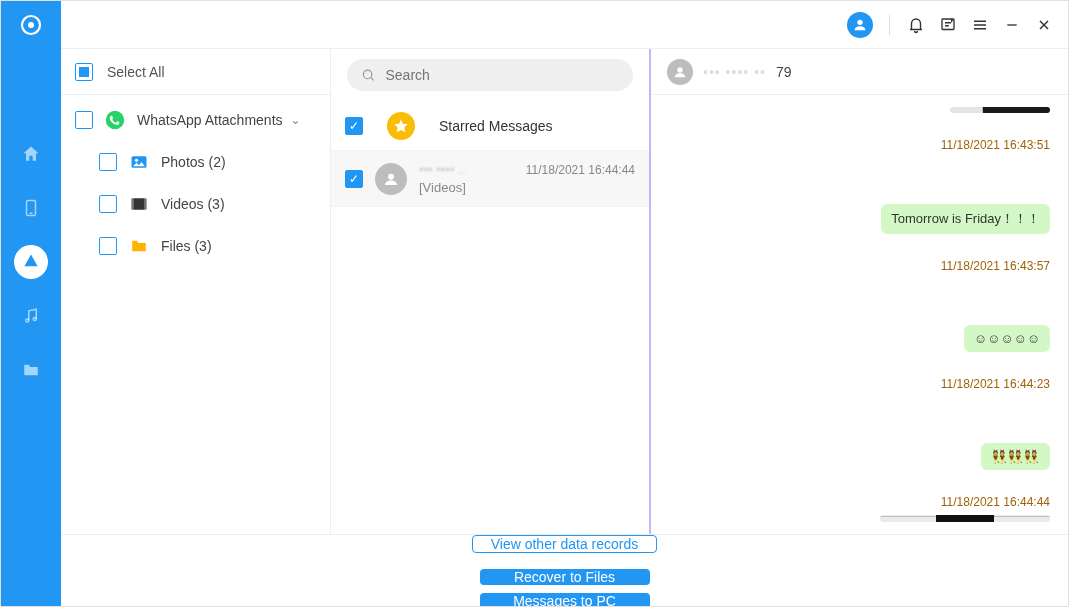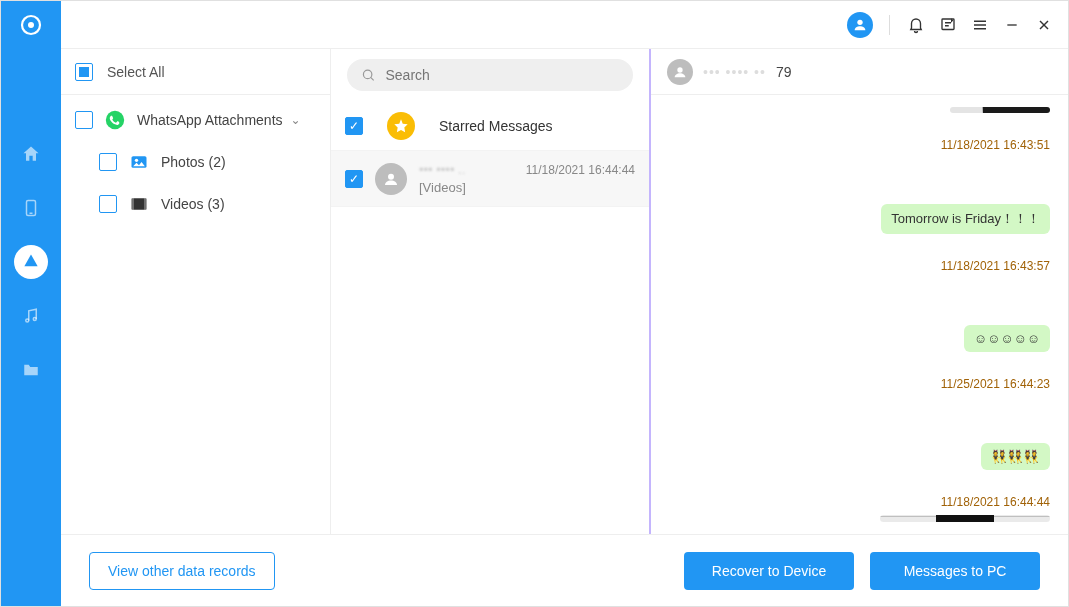--- a/index.html
+++ b/index.html
@@ -232,21 +232,22 @@
       width: 58px; height: 85px;
       background: #111;
       border-radius: 8px;
       margin-top: 10px;
     }
     .footer {
       height: 72px;
       border-top: 1px solid #eee;
       display:flex; align-items:center;
       padding: 0 28px;
-      gap: 16px;
+      gap: 8px;
+      flex-direction: column;
     }
     .btn-outline {
       height: 38px;
       border: 1px solid #2196f3;
       color:#2196f3;
       background:#fff;
       border-radius: 4px;
       padding: 0 18px;
       font-size: 14px;
       cursor:pointer;
@@ -384,20 +385,29 @@
               <span class="cb-frame"></span>
               <span class="tree-icon">
                 <svg width="20" height="20" viewBox="0 0 24 24" fill="#333">
                     <rect x="3" y="5" width="18" height="14" rx="1"></rect>
                     <rect x="3" y="5" width="3" height="14" fill="#fff" opacity=".3"></rect>
                     <rect x="18" y="5" width="3" height="14" fill="#fff" opacity=".3"></rect>
                   </svg>
               </span>
               <span>Videos (3)</span>
             </div>
+            <div class="tree-row">
+              <span class="cb-frame"></span>
+              <span class="tree-icon">
+                <svg width="20" height="18" viewBox="0 0 24 24" fill="#ffb300">
+                    <path d="M3 5h6l2 3h10v11H3z"></path>
+                  </svg>
+              </span>
+              <span>Files (3)</span>
+            </div>
           </div>
         </div>
       </div>
 
       <div class="col2">
         <div class="search-wrap">
           <div class="search">
             <svg width="16" height="16" viewBox="0 0 24 24" fill="none" stroke="#999" stroke-width="2">
                 <circle cx="11" cy="11" r="7"></circle>
                 <line x1="21" y1="21" x2="16" y2="16"></line>
@@ -442,30 +452,30 @@
           <span>79</span>
         </div>
         <div class="chat-body">
           <div class="photo-thumb">
             <div class="kbd-shape"></div>
           </div>
           <div class="ts-label">11/18/2021 16:43:51</div>
           <div class="bubble">Tomorrow is Friday！！！</div>
           <div class="ts-label">11/18/2021 16:43:57</div>
           <div class="bubble">☺☺☺☺☺</div>
-          <div class="ts-label">11/25/2021 16:44:23</div>
+          <div class="ts-label">11/18/2021 16:44:23</div>
           <div class="bubble">👯👯👯</div>
           <div class="ts-label">11/18/2021 16:44:44</div>
           <div class="photo-wide">
             <div class="phone-shape"></div>
           </div>
         </div>
       </div>
     </div>
 
     <div class="footer">
       <button class="btn-outline">View other data records</button>
       <div class="spacer"></div>
-      <button class="btn-primary">Recover to Device</button>
+      <button class="btn-primary">Recover to Files</button>
       <button class="btn-primary">Messages to PC</button>
     </div>
   </div>
 </div>
 
 </body></html>

